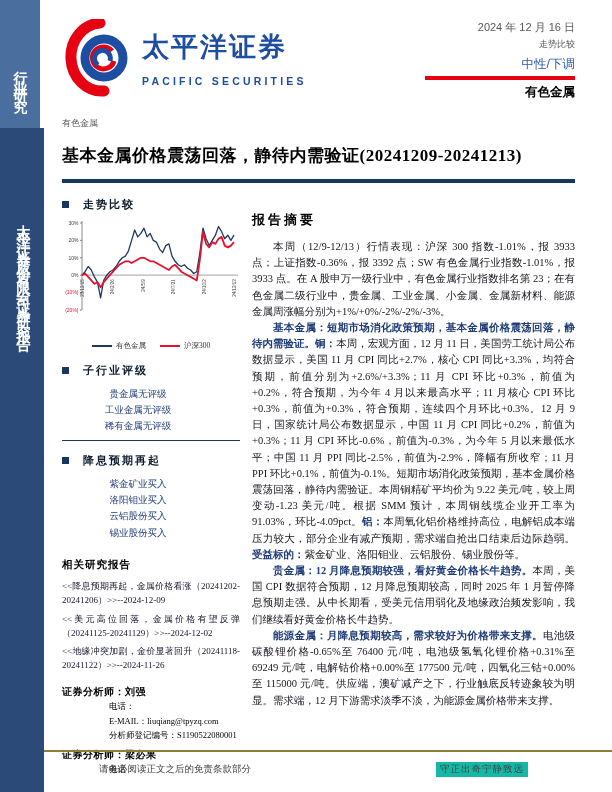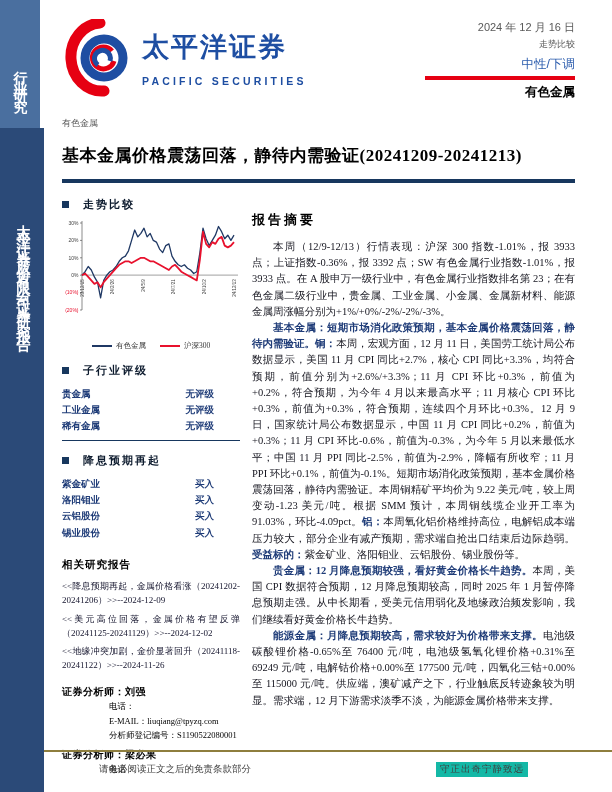--- a/index.html
+++ b/index.html
@@ -47,21 +47,21 @@
   .col-r { flex:1; margin-left:12px; }
   .sec-head { display:flex; align-items:center; margin-top:2px; }
   .sec-head .sq { width:7px; height:7px; background:#17375e; flex:none; }
   .sec-head .sec-title { font-size:11px; font-weight:bold; color:#0d1b2e; margin-left:14px; letter-spacing:2px; }
   .chart-box { margin-top:6px; }
   .legend { display:flex; justify-content:center; gap:14px; margin-top:1px; }
   .legend-item { display:flex; align-items:center; gap:4px; }
   .legend-line { width:20px; height:2px; }
   .legend-label { font-size:7.5px; color:#333; }
   .tbl { margin-top:8px; }
-  .tbl-row { display:flex; justify-content:space-between; font-size:9.5px; font-weight:bold; color:#1f3c78; line-height:1.2; padding:2.5px 0; }
+  .tbl-row { display:flex; justify-content:center; font-size:9.5px; font-weight:normal; color:#1f3c78; line-height:1.2; padding:2.5px 0; }
   .tbl-row .val { padding-right:26px; }
   .divider { height:1px; background:#17375e; margin:5px 0 2px; }
   .sec-gap { margin-top:12px; }
   .rel-head { font-size:10.5px; font-weight:bold; color:#000; margin-top:16px; letter-spacing:1px; }
   .rel-list { margin-top:8px; }
   .rel-item { font-size:9px; color:#15152e; line-height:1.55; margin-bottom:5px; text-align:justify; }
   .an-block { margin-top:12px; }
   .an-name { font-size:10px; font-weight:bold; color:#000; margin-top:5px; letter-spacing:0.5px; }
   .an-line { font-size:8.5px; color:#000; line-height:1.7;margin-left:47px; }
   

